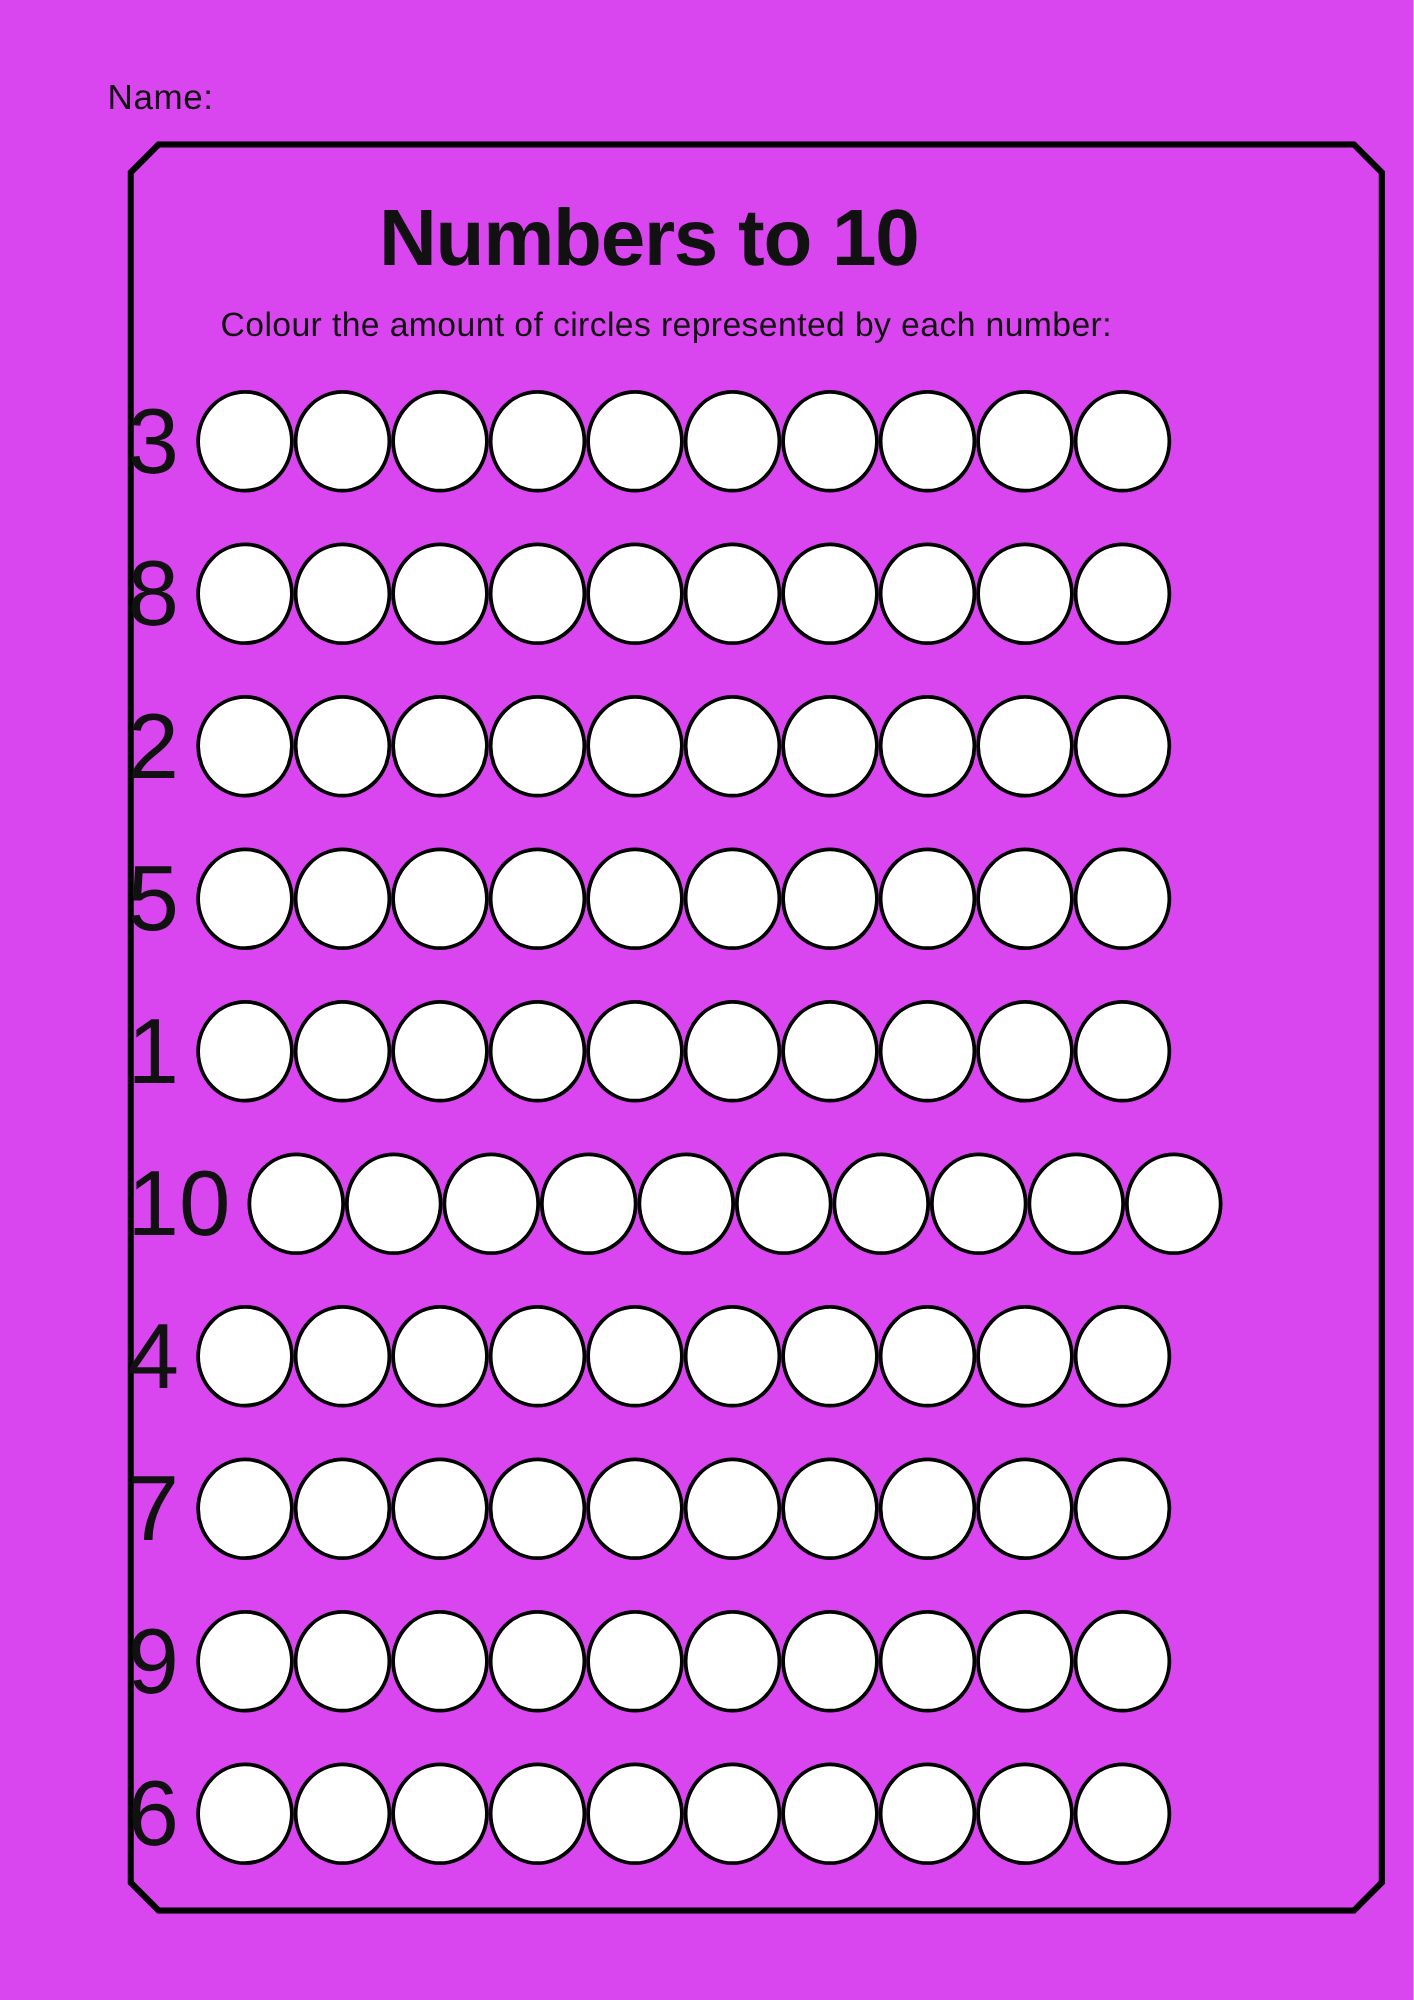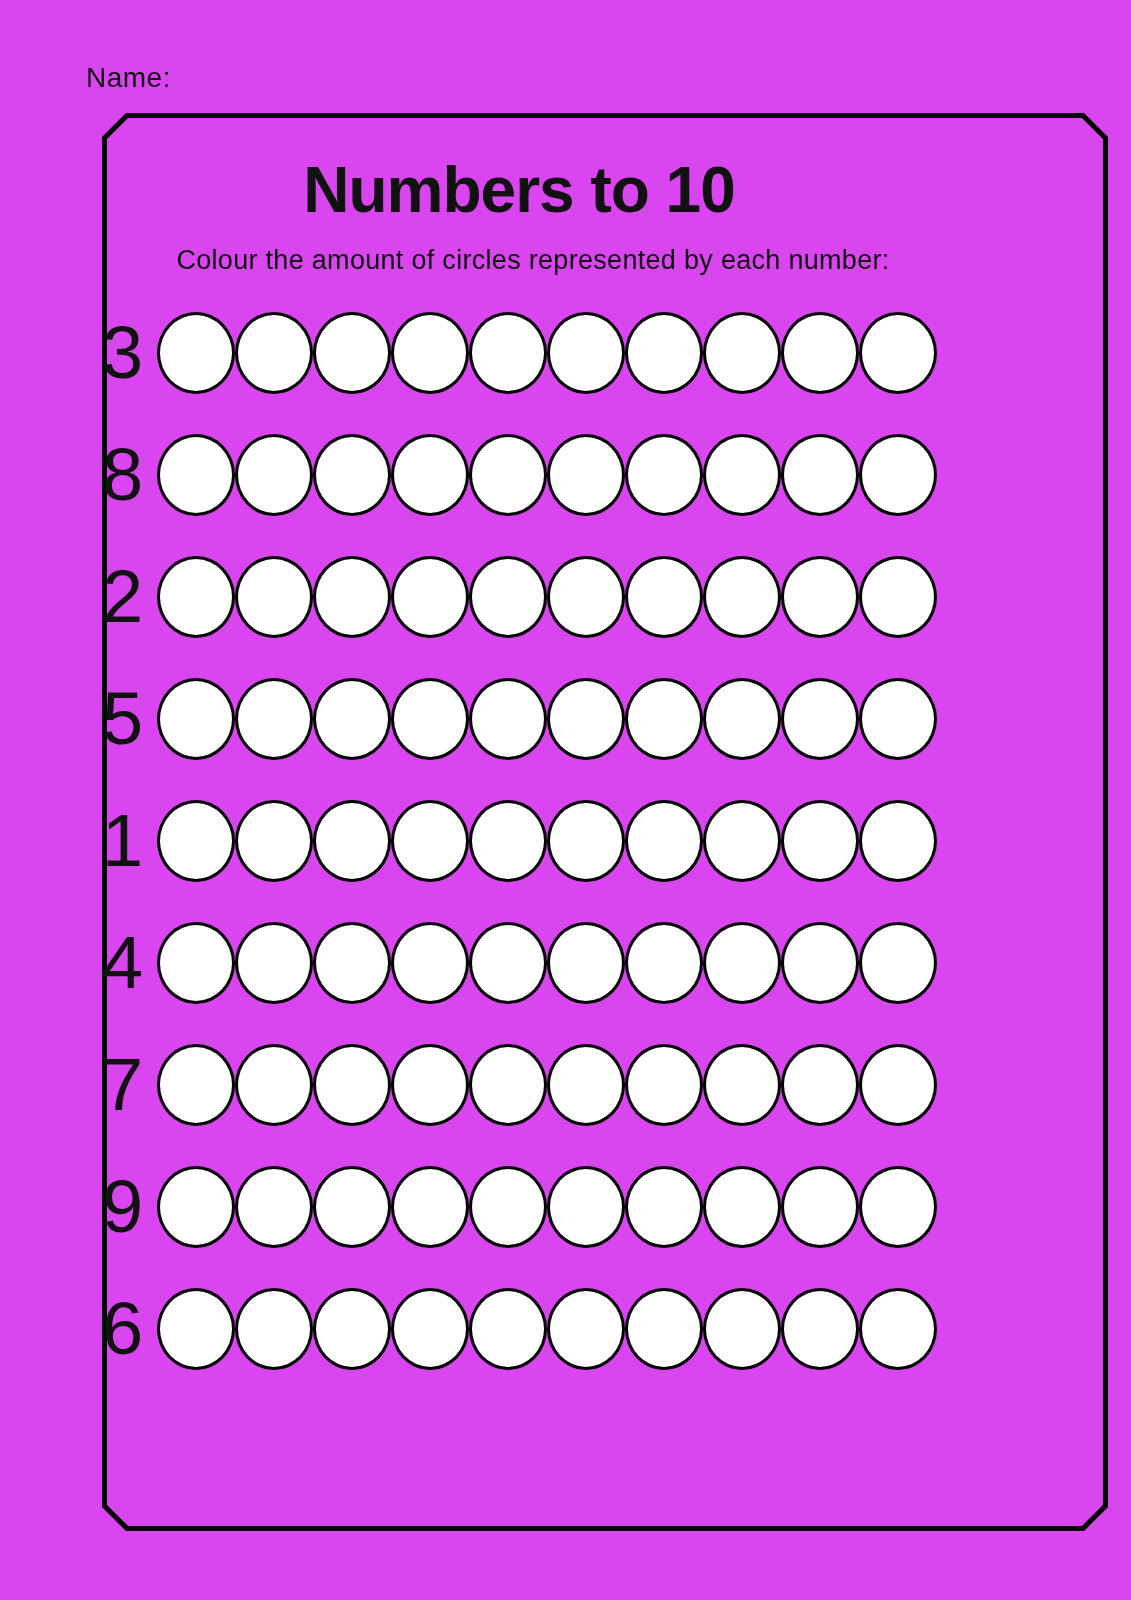--- a/index.html
+++ b/index.html
@@ -192,20 +192,35 @@
               <div class="circle"></div>
               <div class="circle"></div>
               <div class="circle"></div>
               <div class="circle"></div>
               <div class="circle"></div>
               <div class="circle"></div>
               <div class="circle"></div>
             </div>
           </div>
           <div class="row">
+            <div class="num">10</div>
+            <div class="circles">
+              <div class="circle"></div>
+              <div class="circle"></div>
+              <div class="circle"></div>
+              <div class="circle"></div>
+              <div class="circle"></div>
+              <div class="circle"></div>
+              <div class="circle"></div>
+              <div class="circle"></div>
+              <div class="circle"></div>
+              <div class="circle"></div>
+            </div>
+          </div>
+          <div class="row">
             <div class="num">4</div>
             <div class="circles">
               <div class="circle"></div>
               <div class="circle"></div>
               <div class="circle"></div>
               <div class="circle"></div>
               <div class="circle"></div>
               <div class="circle"></div>
               <div class="circle"></div>
               <div class="circle"></div>

